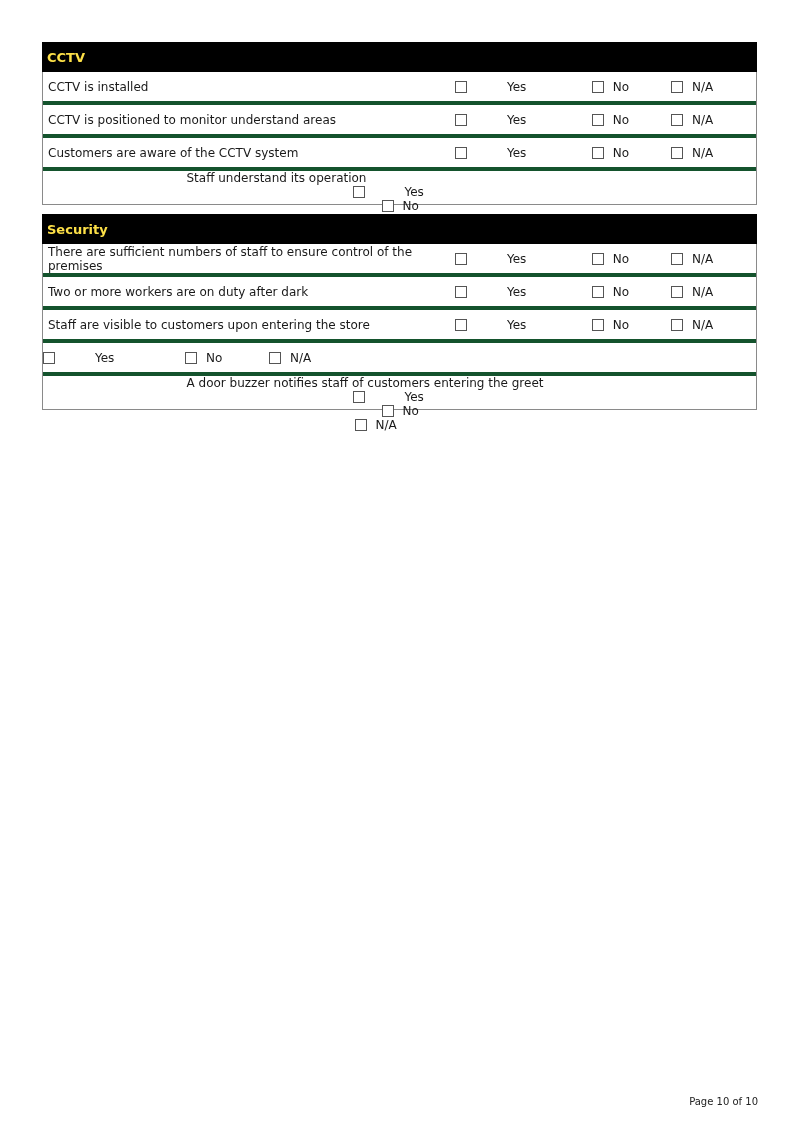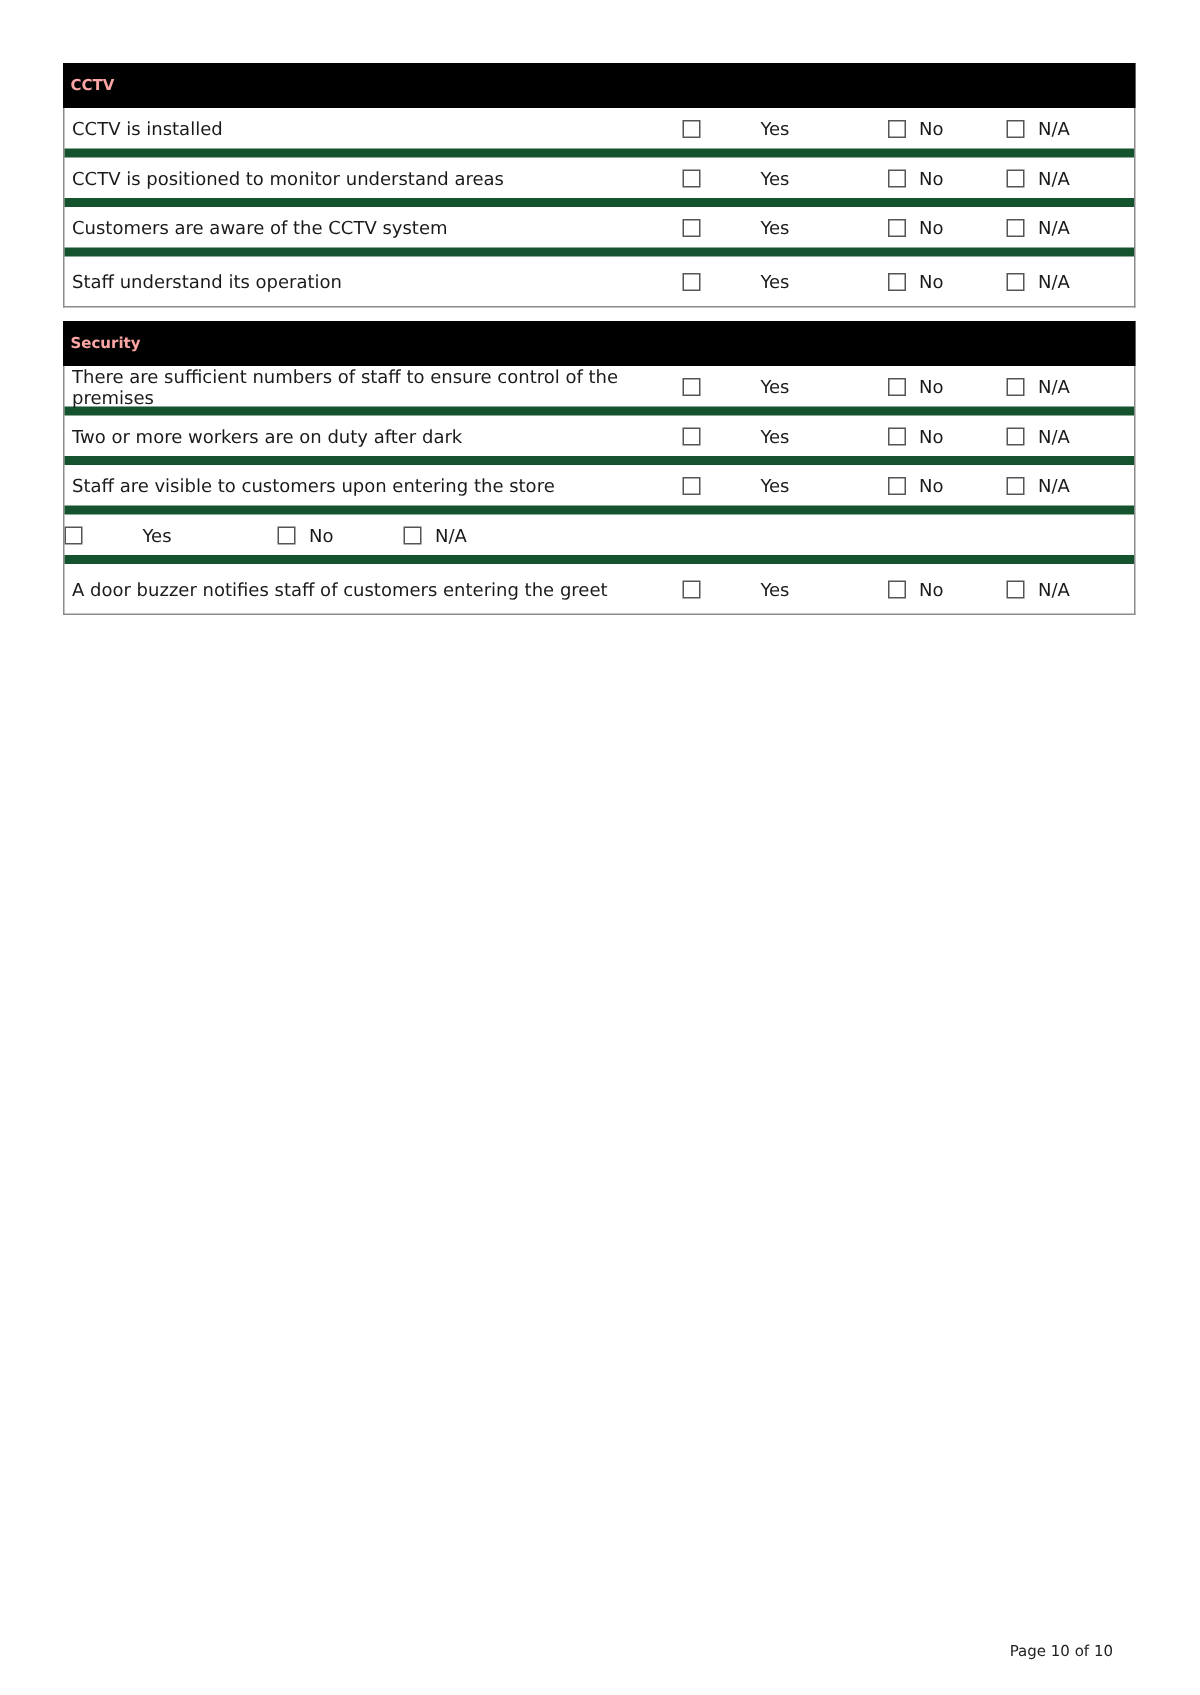--- a/index.html
+++ b/index.html
@@ -5,40 +5,40 @@
   html, body { margin: 0; padding: 0; }
   body {
     width: 800px; height: 1130px; background: #ffffff; position: relative;
     font-family: "DejaVu Sans", sans-serif; color: #1a1a1a;
   }
   .section {
     position: absolute; left: 42px; width: 715px;
     border: 1px solid #8a8a8a; border-top: none; box-sizing: border-box;
   }
   .section-header {
-    background: #000; color: #fca5a5; height: 30px; line-height: 32px;
-    font-weight: bold; font-size: 10px; padding-left: 5px;
+    background: #000; color: #fde047; height: 30px; line-height: 32px;
+    font-weight: bold; font-size: 13px; padding-left: 5px;
     margin-left: -1px; margin-right: -1px;
   }
   .row {
     height: 33px; display: flex; align-items: center;
-    border-bottom: 6px solid #14532d; box-sizing: border-box; font-size: 12px;
+    border-bottom: 4px solid #14532d; box-sizing: border-box; font-size: 12px;
   }
-  .row:last-child { border-bottom: none; }
+  .row:last-child { border-bottom: none; flex-direction: column; }
   .q { width: 436px; padding-left: 5px; box-sizing: border-box; }
   .opt { display: flex; align-items: center; }
   .opt.yes { width: 94px; gap: 31px; }
   .opt.no { width: 84px; padding-left: 48px; }
   .opt.na { width: 90px; }
   .box {
     width: 10px; height: 10px; border: 1px solid #555; background: #fff;
     margin-right: 9px; display: inline-block;
   }
   .footer {
-    position: absolute; right: 58px; top: 1096px; font-size: 10px; color: #222;
+    position: absolute; right: 42px; top: 1096px; font-size: 10px; color: #222;
   }
 </style>
 </head>
 <body>
 
 <div class="section" style="top:42px;">
   <div class="section-header">CCTV</div>
   <div class="row">
     <div class="q">CCTV is installed</div>
     <label class="opt yes">

